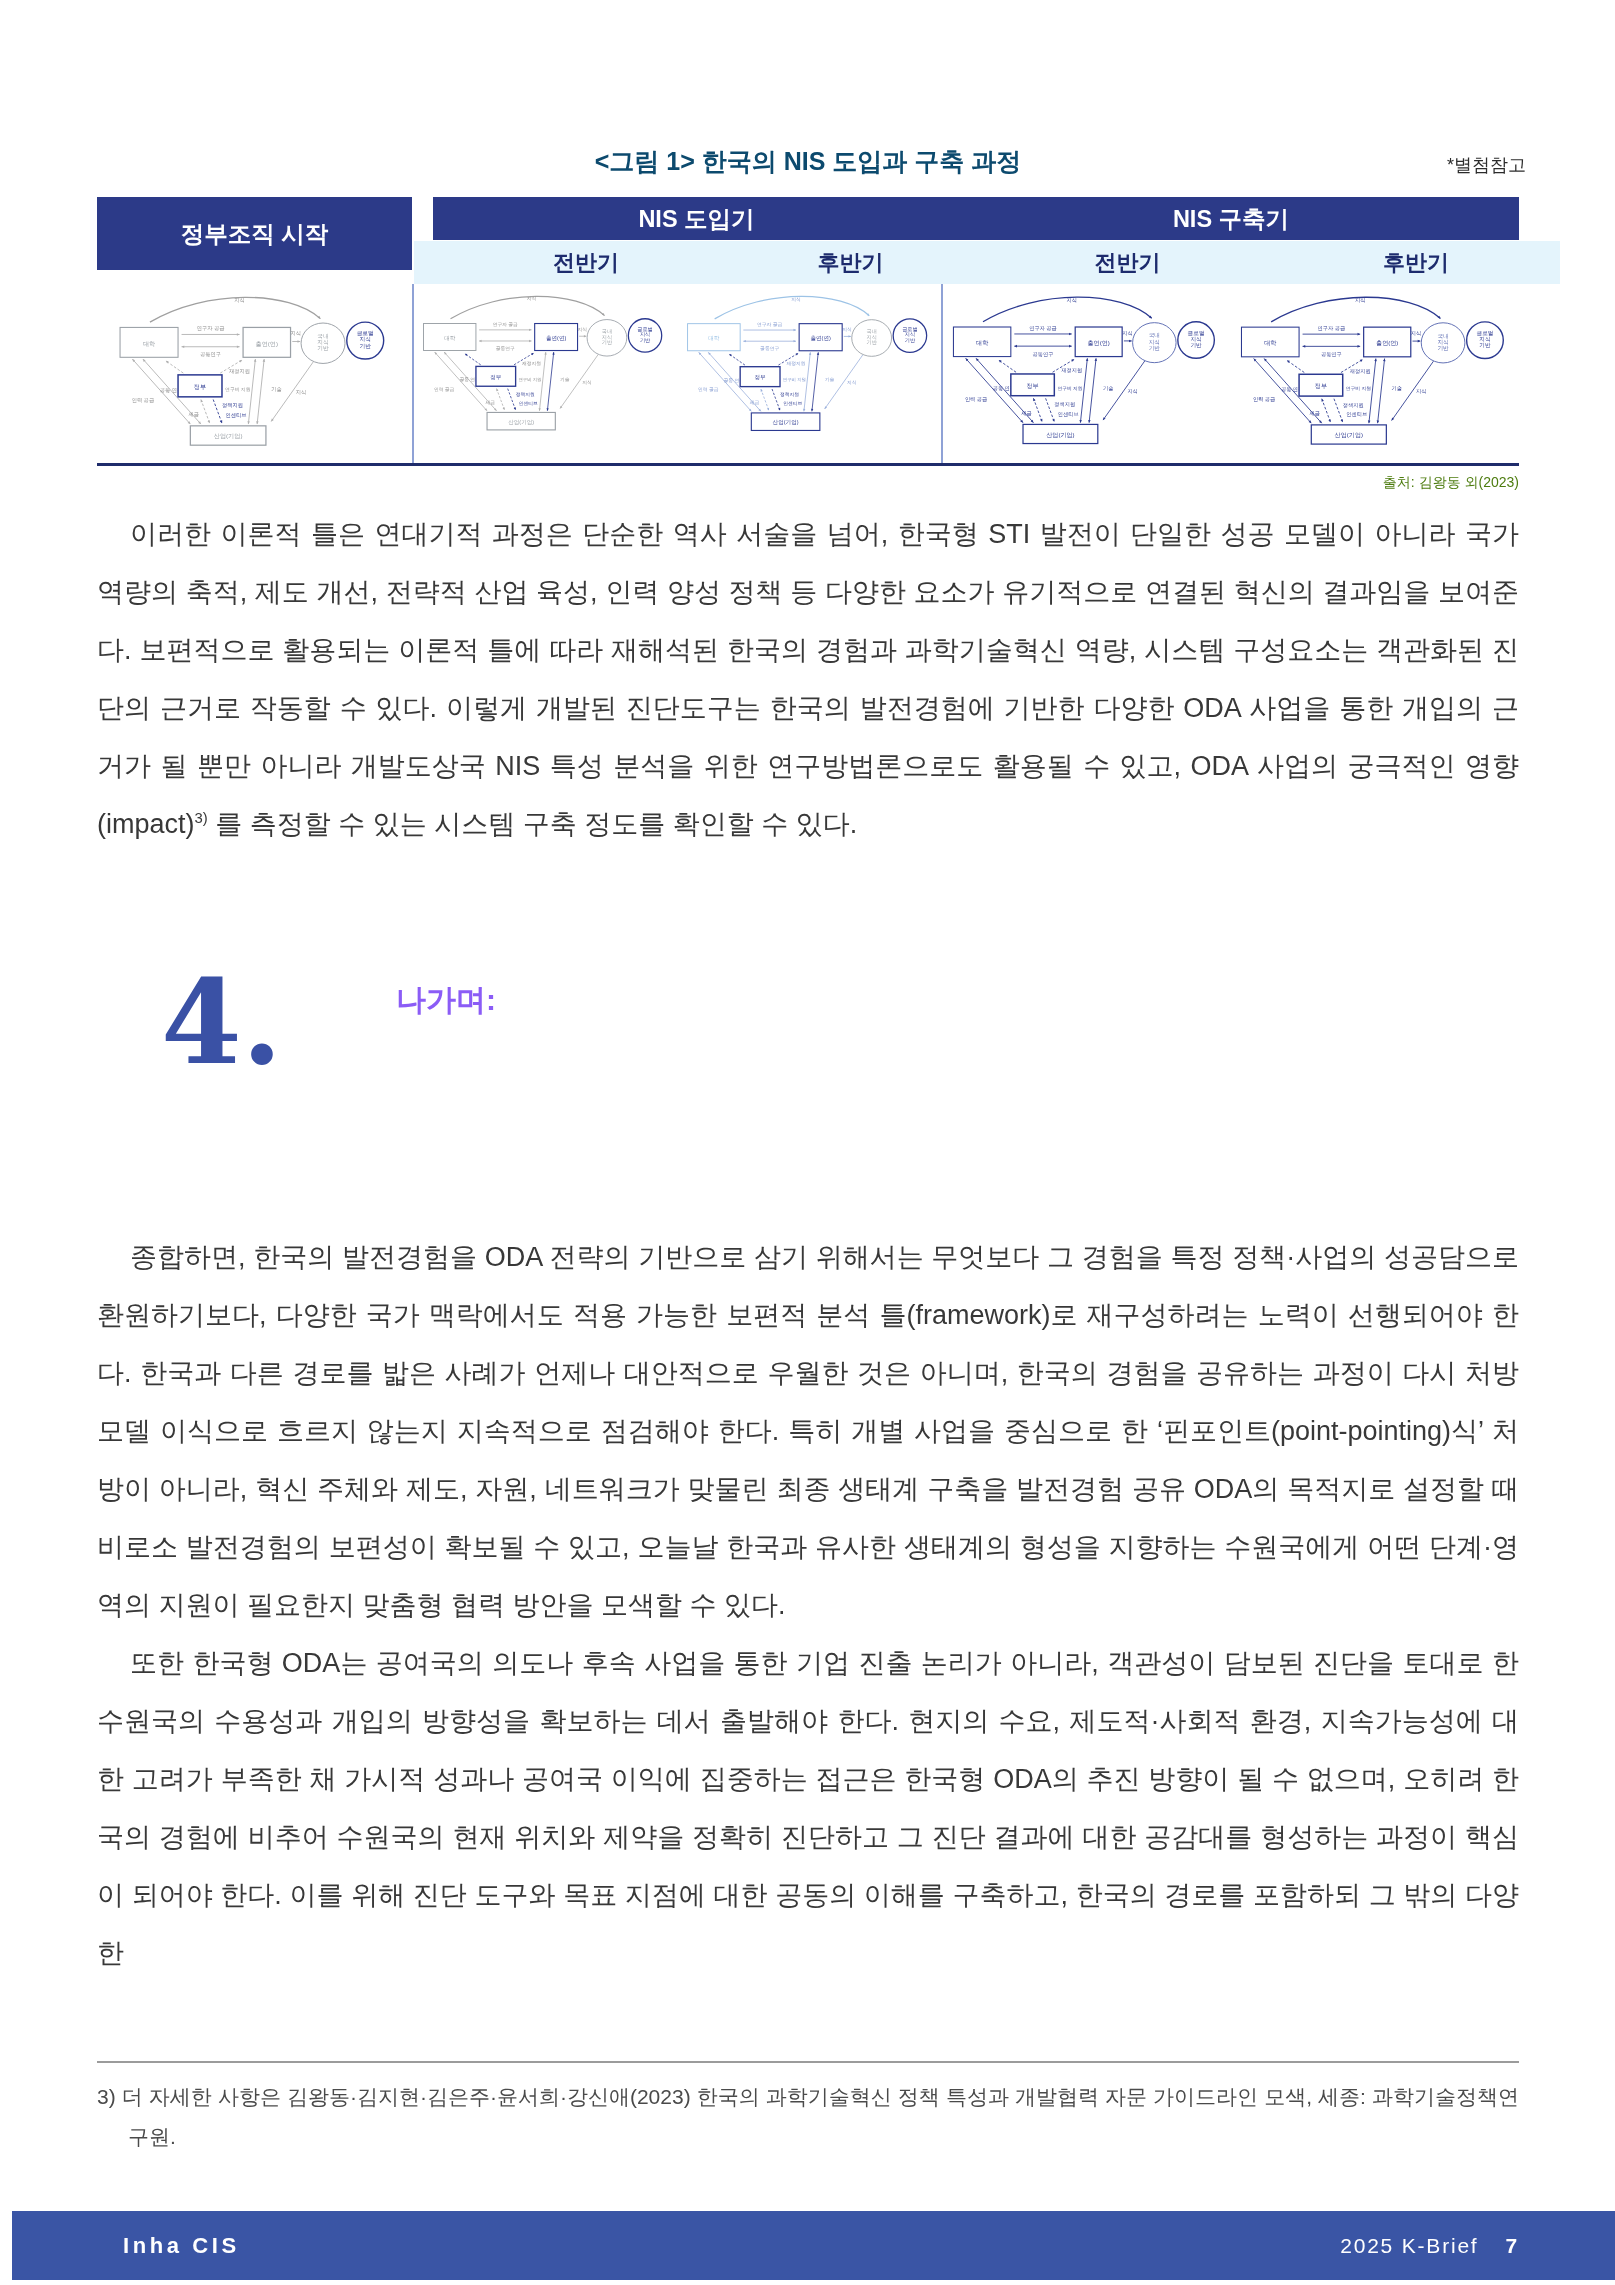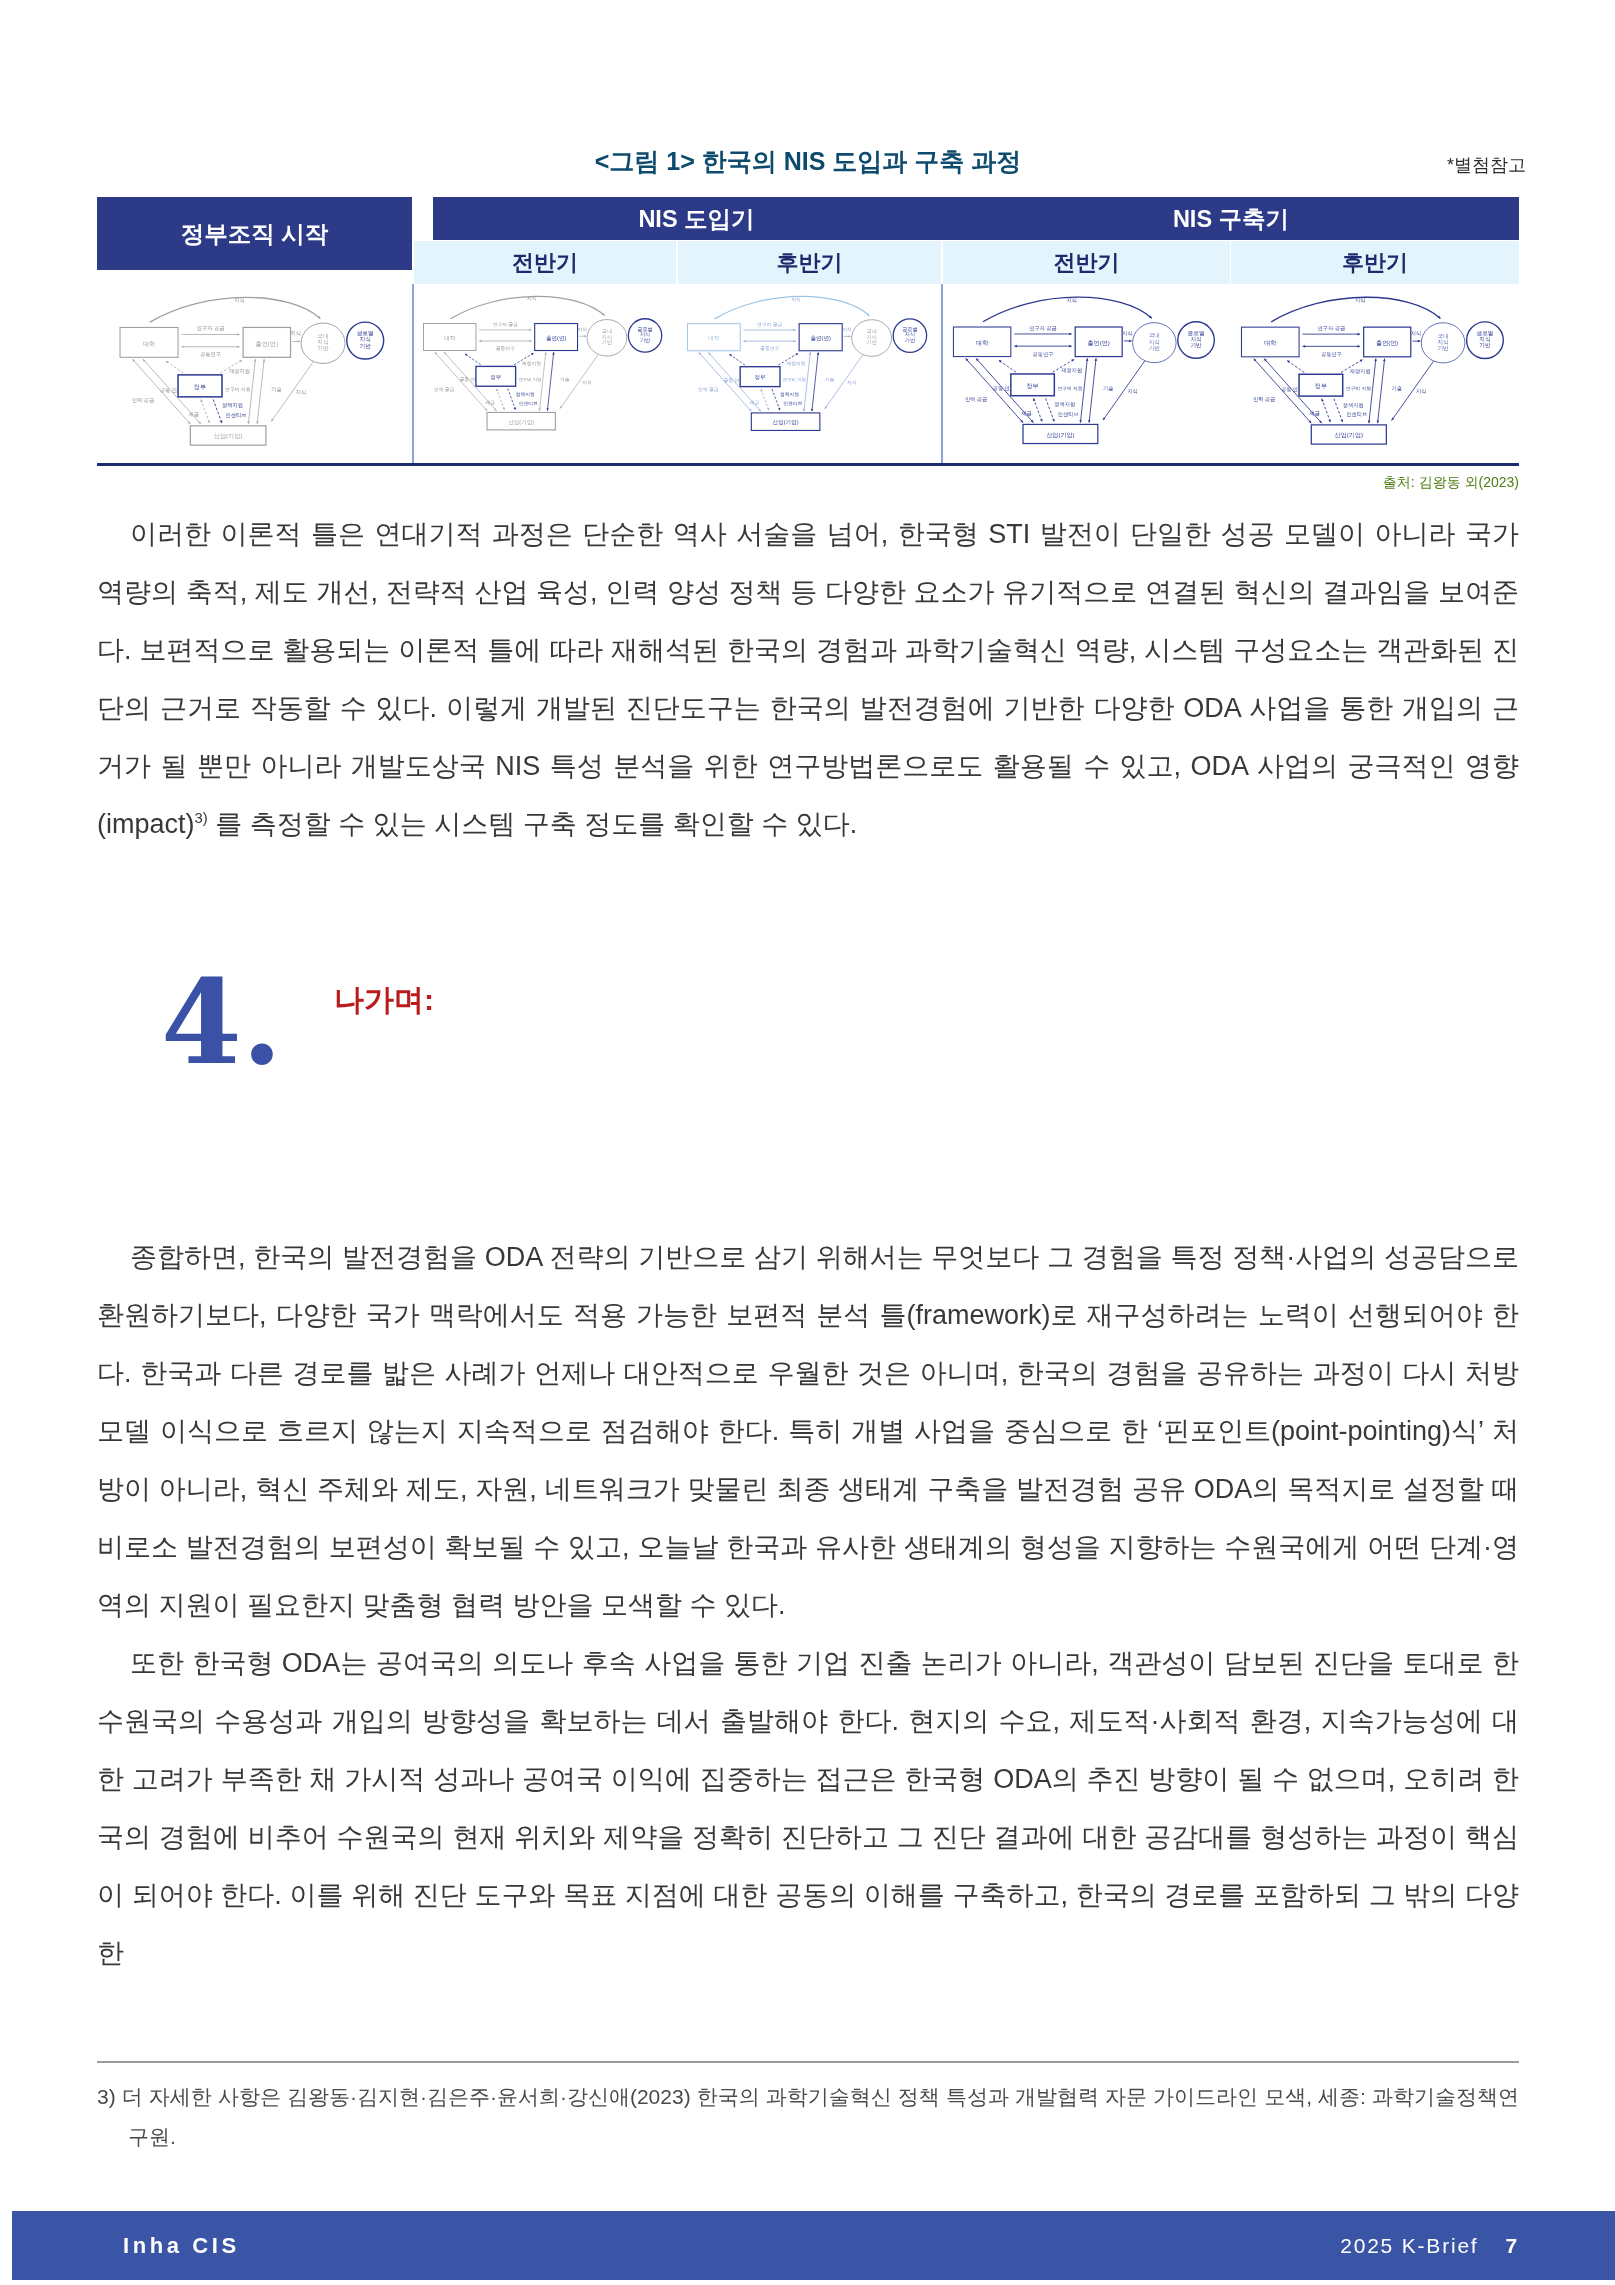--- a/index.html
+++ b/index.html
@@ -23,21 +23,21 @@
   .fig-table{position:absolute;left:97px;top:197px;width:1422px;height:269px;}
   .th{
     position:absolute;background:#2c3a88;color:#ffffff;font-weight:bold;font-size:23.5px;
     display:flex;align-items:center;justify-content:center;
   }
   .th-col1{left:0;top:0;width:315px;height:73px;}
   .th-g1{left:336px;top:0;width:527px;height:43px;}
   .th-g2{left:846px;top:0;width:576px;height:43px;}
   .ts{
     position:absolute;top:44px;height:43px;background:#e4f4fc;color:#1d2b6d;
-    font-weight:bold;font-size:22px;display:flex;align-items:center;justify-content:center;
+    font-weight:bold;font-size:22px;display:flex;align-items:center;justify-content:center;padding-left:41px;
   }
   .ts1{left:317px;width:262px;}
   .ts2{left:581px;width:263px;}
   .ts3{left:846px;width:287px;}
   .ts4{left:1134px;width:288px;}
   .tb{position:absolute;top:87px;height:179px;background:#ffffff;}
   .tb1{left:0;width:315px;}
   .tb2{left:317px;width:262px;}
   .tb3{left:581px;width:263px;}
   .tb4{left:846px;width:287px;}
@@ -61,21 +61,21 @@
   .p23{top:1228px;}
   .p23 p{margin:0;text-indent:33px;}
   .fn-sup{font-size:0.55em;vertical-align:super;line-height:0;}
 
   
   .sec{position:absolute;left:161px;top:962px;display:flex;}
   .sec-num{
     font-family:"DejaVu Serif","Liberation Serif",serif;
     font-size:116px;line-height:1.05;color:#3a51a5;font-weight:bold;
   }
-  .sec-body{margin-left:52px;padding-top:18px;color:#b91c1c;font-weight:bold;}
+  .sec-body{margin-left:114px;padding-top:18px;color:#8b5cf6;font-weight:bold;}
   .sec-line1{font-size:30px;margin-bottom:16.3px;}
   .sec-line2{font-size:33px;}
 
   
   .fn-rule{position:absolute;left:97px;top:2061px;width:1422px;height:1.8px;background:#9b9b9b;}
   .footnote{
     position:absolute;left:97px;top:2077px;width:1422px;box-sizing:border-box;
     font-size:21px;line-height:40px;color:#4a4a4a;padding-left:31px;text-indent:-31px;
     text-align:justify;
   }

